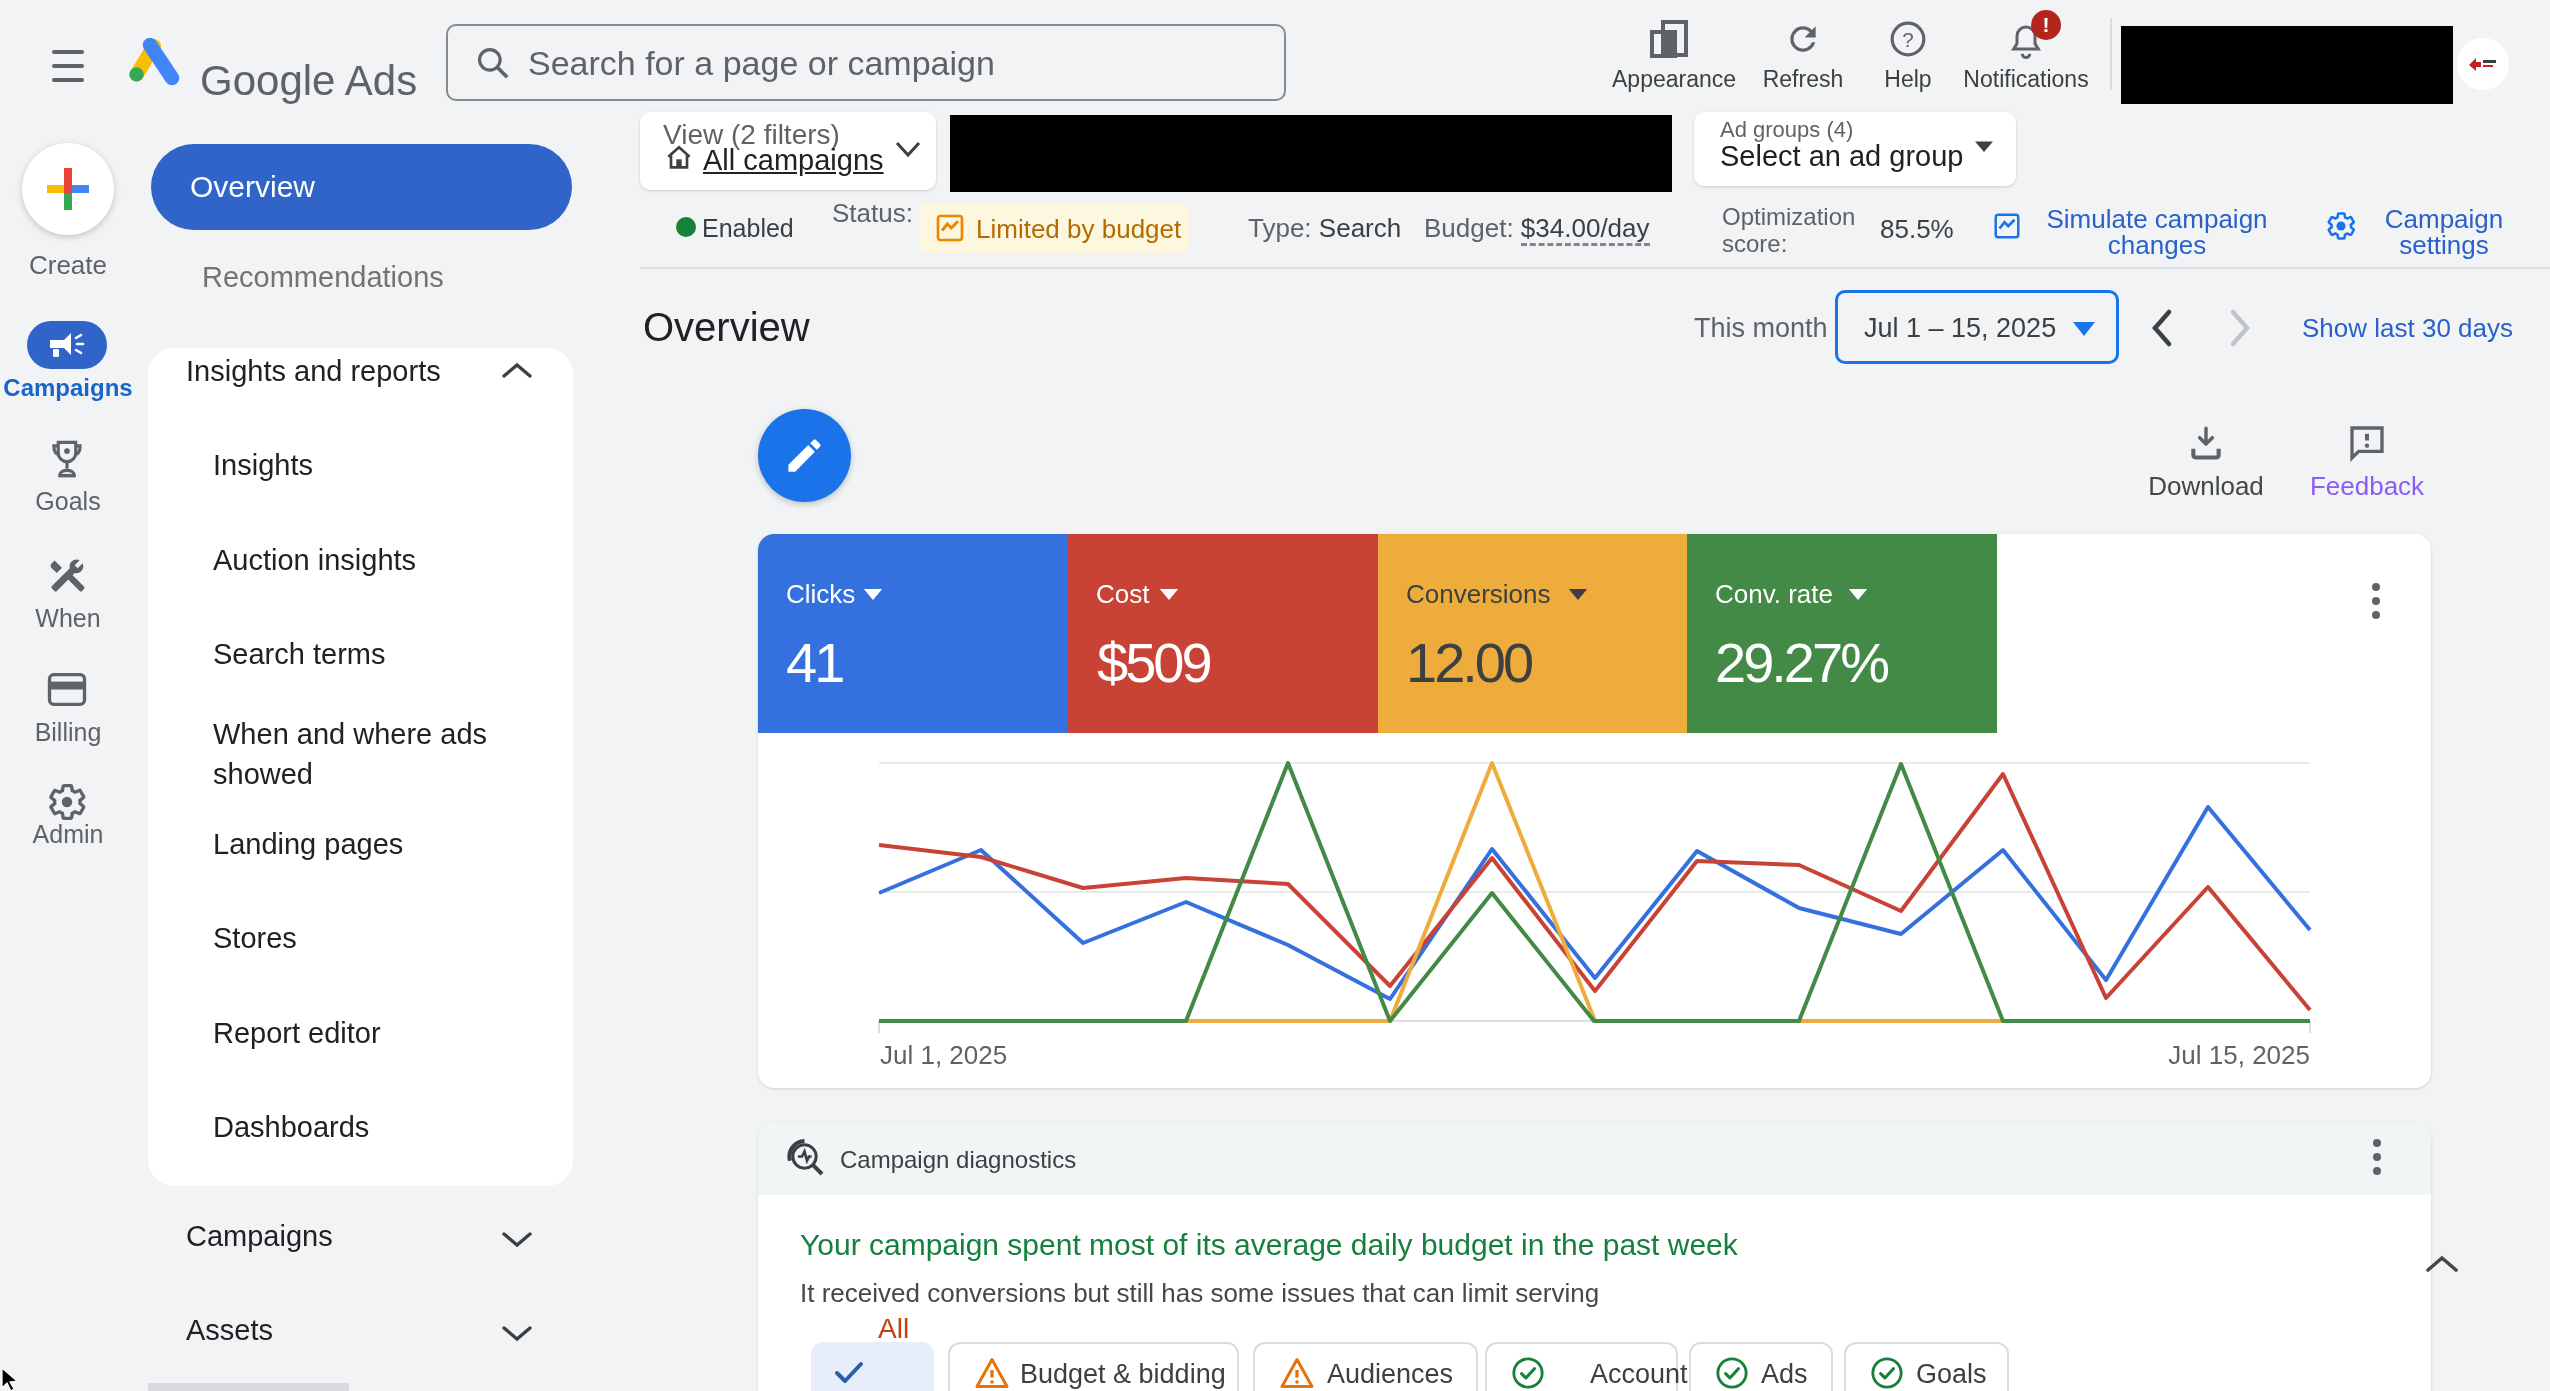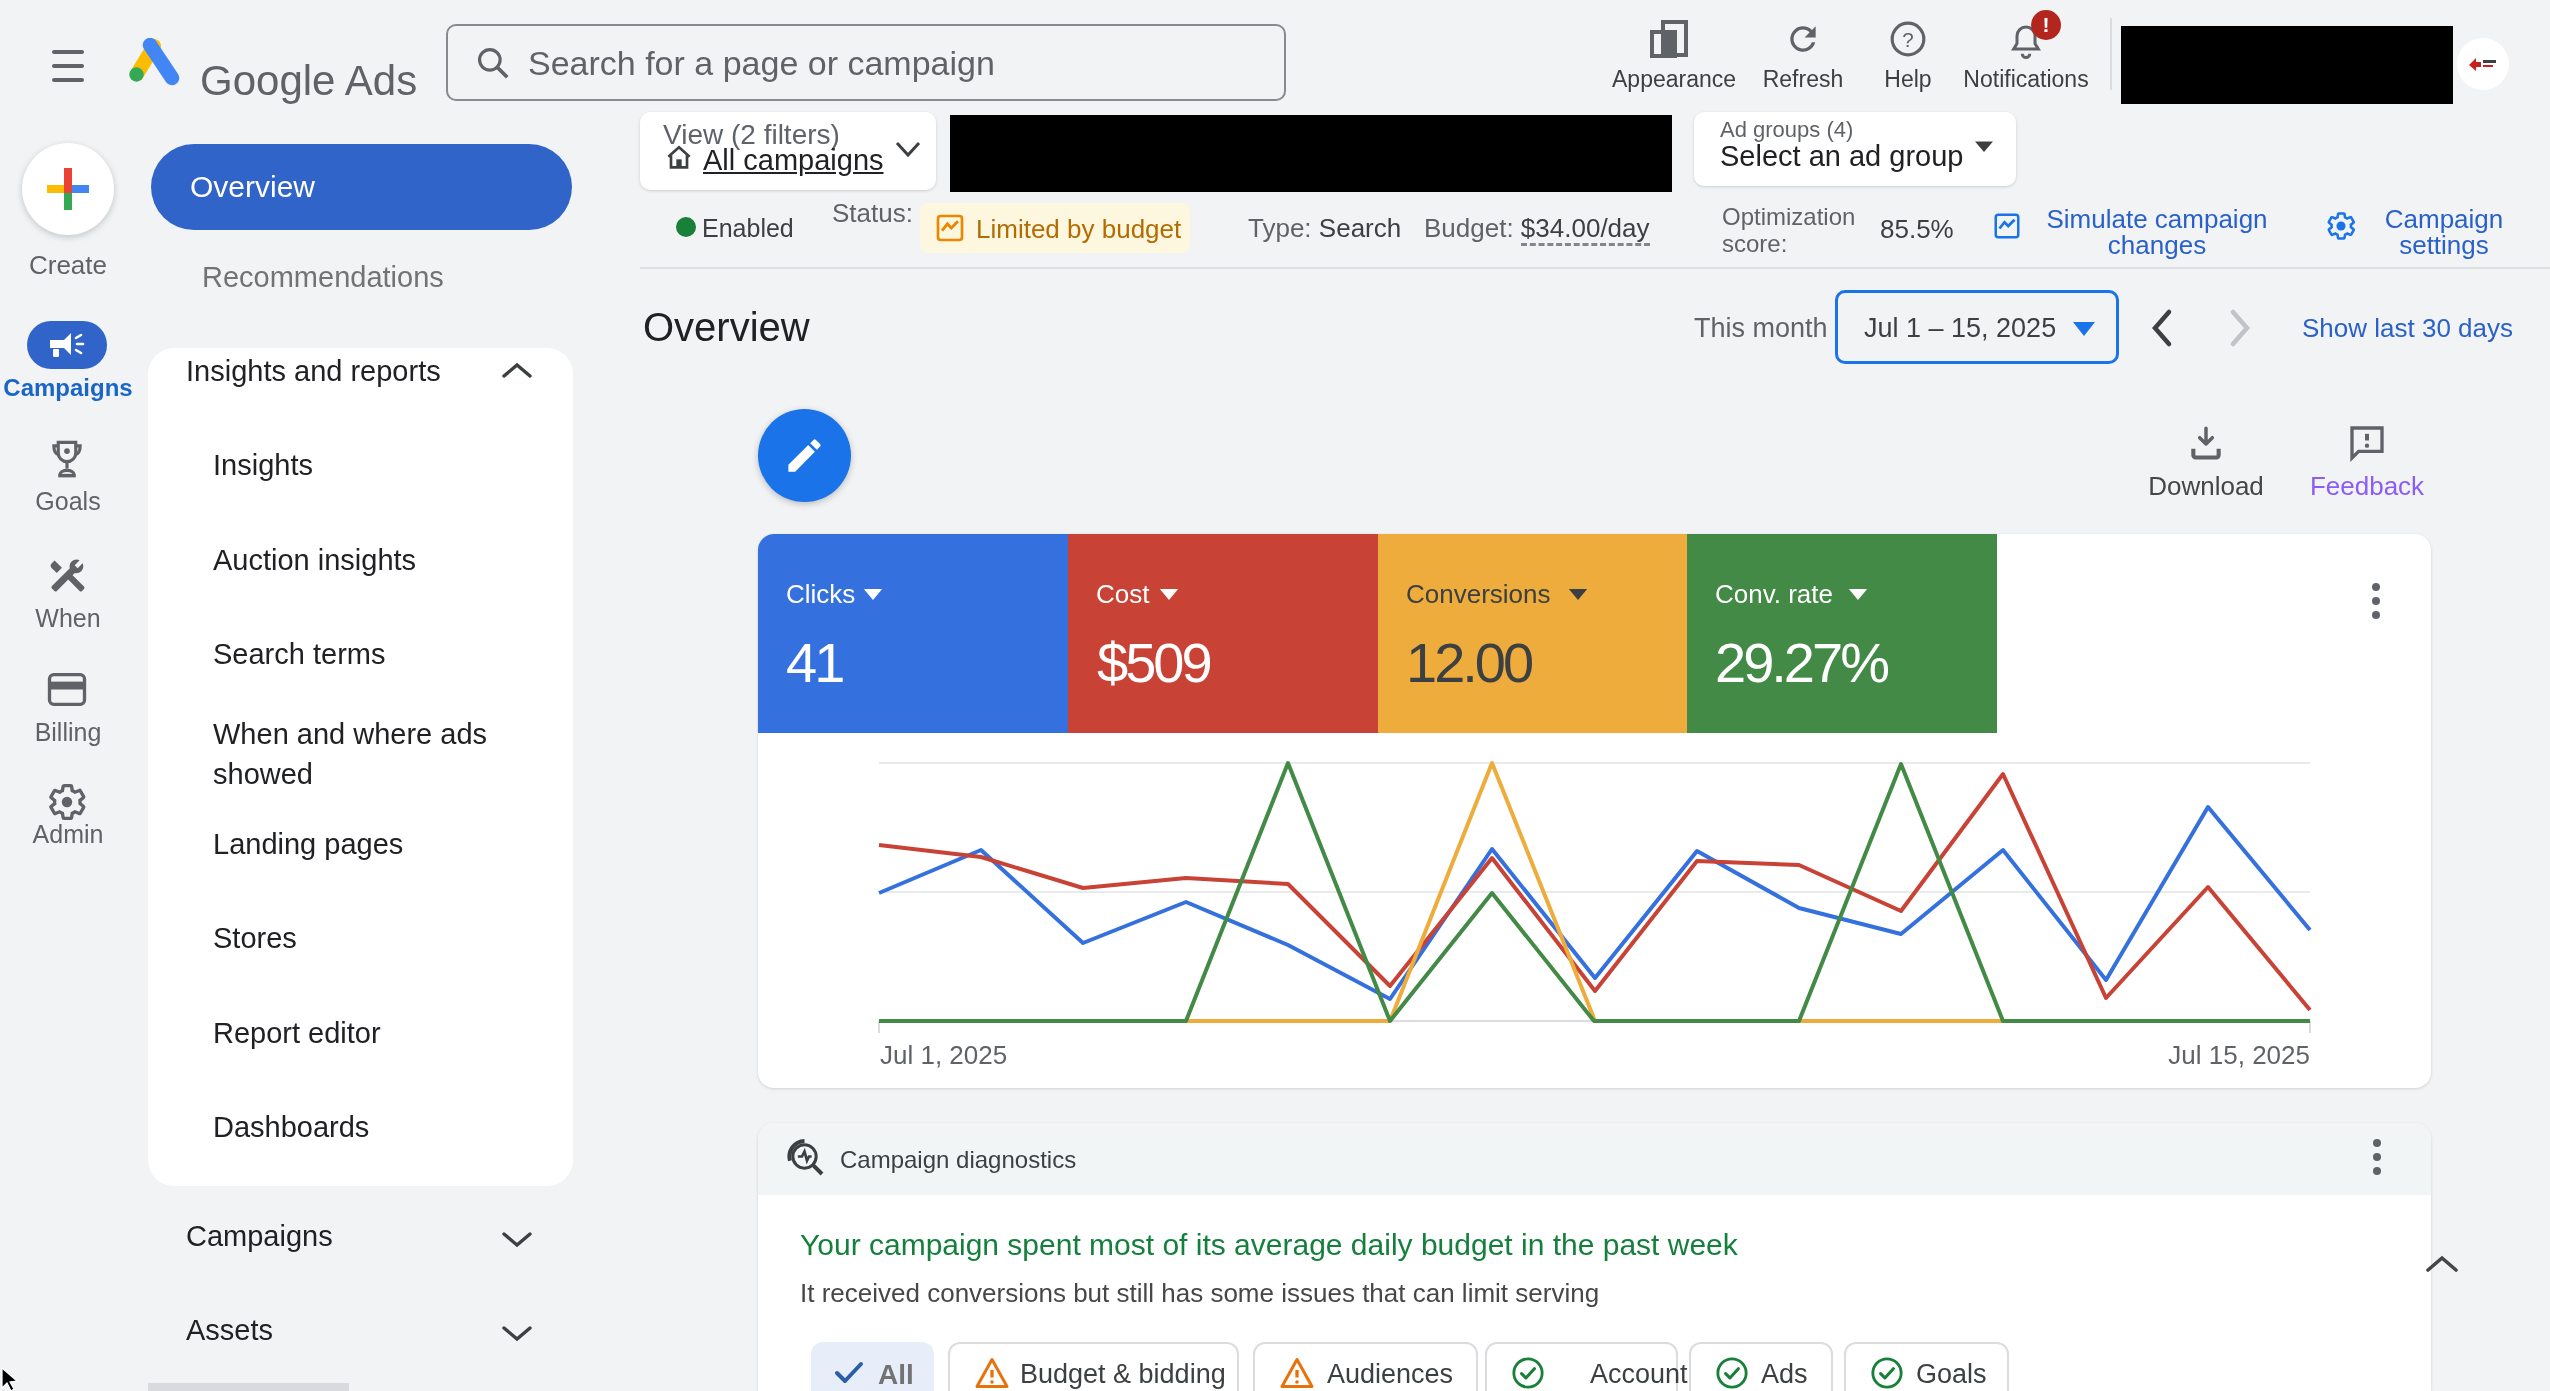--- a/index.html
+++ b/index.html
@@ -295,21 +295,21 @@
 <div class="abs" style="left:800px;top:1228px;font-size:30px;color:#15803d;">Your campaign spent most of its average daily budget in the past week</div>
 <div class="abs" style="left:800px;top:1278px;font-size:26px;color:#474747;">It received conversions but still has some issues that can limit serving</div>
 <svg class="abs" style="left:2424px;top:1252px" width="36" height="24" viewBox="0 0 36 24">
     <path d="M4 18 L18 6 L32 18" fill="none" stroke="#444746" stroke-width="3.6" stroke-linecap="round"></path>
   </svg>
 
 <div class="abs" style="left:811px;top:1342px;width:123px;height:64px;background:#e7eefa;border-radius:12px;"></div>
 <svg class="abs" style="left:834px;top:1360px" width="30" height="26" viewBox="0 0 30 26">
     <path d="M3 13 L11 21 L27 4" fill="none" stroke="#2b5ea7" stroke-width="4" stroke-linecap="round" stroke-linejoin="round"></path>
   </svg>
-<div class="abs" style="left:878px;top:1359px;font-size:28px;color:#737373;font-weight:bold;">All</div>
+<div class="abs" style="left:878px;top:1313px;font-size:28px;color:#c2410c;font-weight:normal;">All</div>
 <div class="abs" style="left:948px;top:1342px;width:291px;height:64px;background:#fff;border:2px solid #dadce0;border-radius:12px;"></div>
 <svg class="abs" style="left:974px;top:1356px" width="36" height="34" viewBox="0 0 24 22" fill="none" stroke="#e8710a" stroke-width="2">
   <path d="M12 2 L22 20 L2 20 Z" stroke-linejoin="round"></path>
   <line x1="12" y1="9" x2="12" y2="14" stroke-width="2.2"></line>
   <circle cx="12" cy="17" r="1.2" fill="#e8710a" stroke="none"></circle>
 </svg>
 <div class="abs" style="left:1020px;top:1359px;font-size:27px;color:#3c4043;">Budget &amp; bidding</div>
 <div class="abs" style="left:1253px;top:1342px;width:225px;height:64px;background:#fff;border:2px solid #dadce0;border-radius:12px;"></div>
 <svg class="abs" style="left:1279px;top:1356px" width="36" height="34" viewBox="0 0 24 22" fill="none" stroke="#e8710a" stroke-width="2">
   <path d="M12 2 L22 20 L2 20 Z" stroke-linejoin="round"></path>

